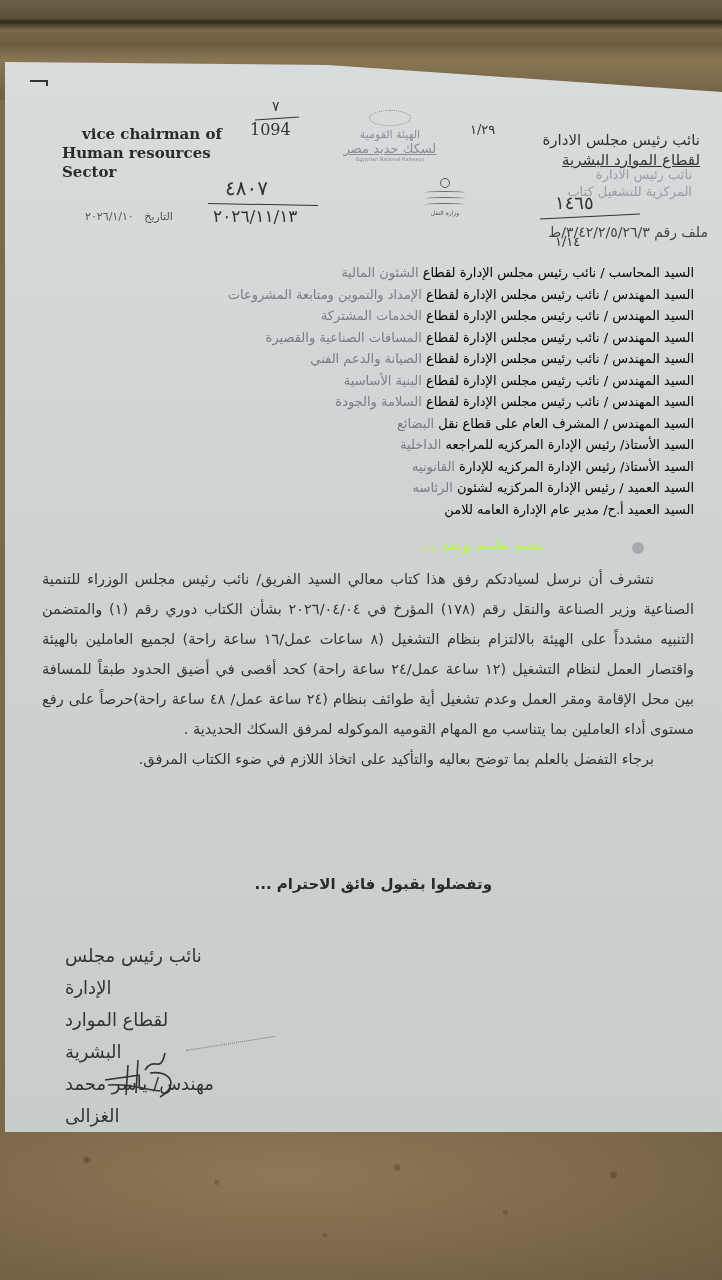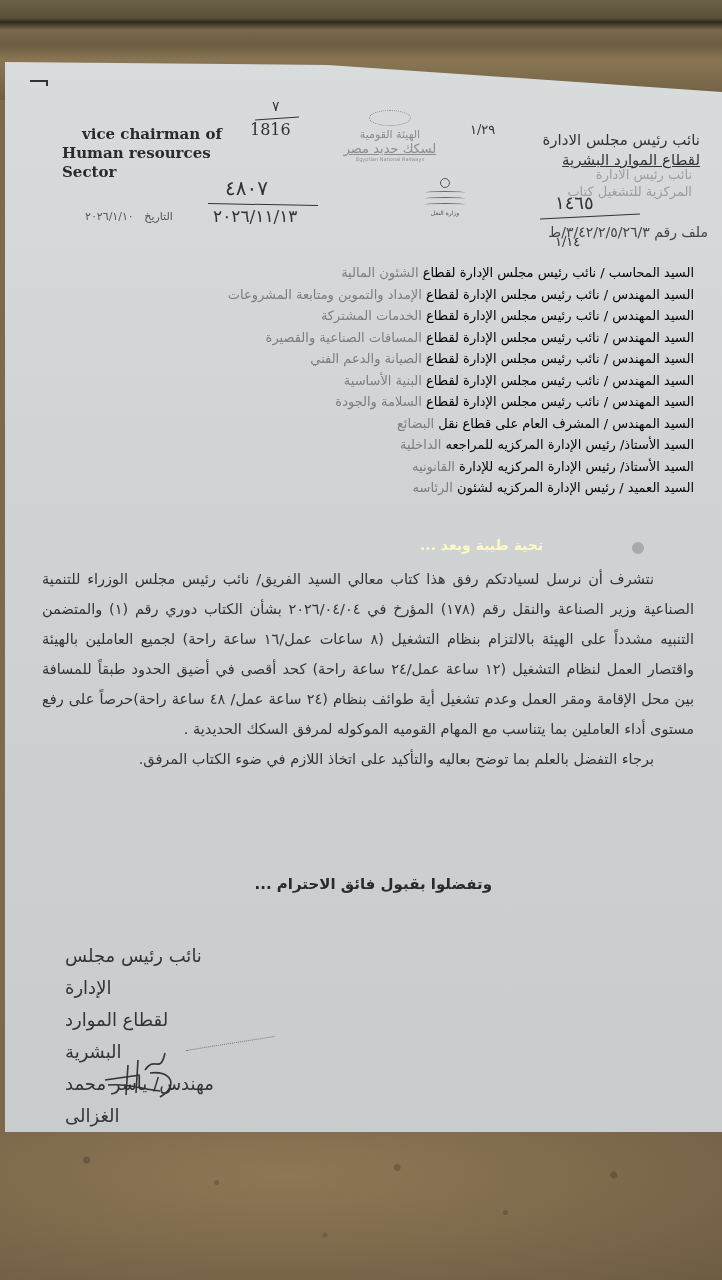--- a/index.html
+++ b/index.html
@@ -63,21 +63,21 @@
   .hw-stamp-num { left:555px; top:192px; font-size:18px; }
   .hw-stamp-line { left:540px; top:216px; width:100px; border-top:1.5px solid #333; transform:rotate(-3deg); }
   .file-ref { right:14px; top:224px; font-size:14px; color:#444; direction:rtl; }
   .hw-small { left:555px; top:234px; font-size:13px; }
 
   .recipients { right:28px; top:262px; width:480px; font-size:13px; line-height:21.5px; color:#3a3a3a; }
   .recipients .row { white-space:nowrap; }
   .recipients .row b { font-weight:normal; color:#000000;margin-top:12px; }
   .recipients .row .lt { color:#7a7e80; }
 
-  .greeting { left:420px; top:537px; font-size:14px; font-weight:bold; color:#fef9c3; direction:rtl; }
+  .greeting { left:420px; top:537px; font-size:14px; font-weight:bold; color:#bef264; direction:rtl; }
   .dot { left:632px; top:542px; width:12px; height:12px; border-radius:50%; background:#a8abad; }
 
   .body-text { left:42px; top:564px; width:652px; font-size:14.5px; line-height:30px; color:#333; text-align:justify; text-align-last:right; }
   .body-text p { margin:0; }
   .body-text .indent { text-indent:40px; }
 
   .closing { right:230px; top:875px; font-size:15px; font-weight:bold; color:#2a2a2a; direction:rtl; }
   .signature { left:65px; top:940px; width:155px; text-align:left; font-size:18px; line-height:32px; color:#333; font-weight:normal; direction:rtl; }
   .sig-mark { left:100px; top:1045px; width:90px; height:55px; }
   .sig-dots { left:185px; top:1043px; width:90px; border-top:1.5px dotted #777; transform:rotate(-9deg); }
@@ -92,21 +92,21 @@
 
 <div class="abs corner-mark"></div>
 
 <div class="abs en-title">
   <div>vice chairman of</div>
   <div>Human resources Sector</div>
 </div>
 
 <div class="abs hand" style="left:272px;top:98px;font-size:14px;">٧</div>
 <div class="abs hw-top-line" style="left:255px;top:118px;"></div>
-<div class="abs hand hw-top" style="top:120px;">1816</div>
+<div class="abs hand hw-top" style="top:120px;">1094</div>
 
 <div class="abs hand hw-num">٤٨٠٧</div>
 <div class="abs hw-num-line"></div>
 <div class="abs hand hw-date">٢٠٢٦/١١/١٣</div>
 
 <div class="abs date-print">
   <span>التاريخ</span>
   <span>&nbsp;</span>
   <span>٢٠٢٦/١/١٠</span>
 </div>
@@ -150,20 +150,21 @@
   <div class="row"><b>السيد المهندس / نائب رئيس مجلس الإدارة لقطاع</b> <span class="lt">الإمداد والتموين ومتابعة المشروعات</span></div>
   <div class="row"><b>السيد المهندس / نائب رئيس مجلس الإدارة لقطاع</b> <span class="lt">الخدمات المشتركة</span></div>
   <div class="row"><b>السيد المهندس / نائب رئيس مجلس الإدارة لقطاع</b> <span class="lt">المسافات الصناعية والقصيرة</span></div>
   <div class="row"><b>السيد المهندس / نائب رئيس مجلس الإدارة لقطاع</b> <span class="lt">الصيانة والدعم الفني</span></div>
   <div class="row"><b>السيد المهندس / نائب رئيس مجلس الإدارة لقطاع</b> <span class="lt">البنية الأساسية</span></div>
   <div class="row"><b>السيد المهندس / نائب رئيس مجلس الإدارة لقطاع</b> <span class="lt">السلامة والجودة</span></div>
   <div class="row"><b>السيد المهندس / المشرف العام على قطاع نقل</b> <span class="lt">البضائع</span></div>
   <div class="row"><b>السيد الأستاذ/ رئيس الإدارة المركزيه للمراجعه</b> <span class="lt">الداخلية</span></div>
   <div class="row"><b>السيد الأستاذ/ رئيس الإدارة المركزيه للإدارة</b> <span class="lt">القانونيه</span></div>
   <div class="row"><b>السيد العميد / رئيس الإدارة المركزيه لشئون</b> <span class="lt">الرئاسه</span></div>
+  <div class="row"><b>السيد العميد أ.ح/ مدير عام الإدارة العامه للامن</b> <span class="lt"></span></div>
 </div>
 
 <div class="abs greeting">تحية طيبة وبعد ...</div>
 <div class="abs dot"></div>
 
 <div class="abs ar body-text">
   <p class="indent">نتشرف أن نرسل لسيادتكم رفق هذا كتاب معالي السيد الفريق/ نائب رئيس مجلس الوزراء للتنمية الصناعية وزير الصناعة والنقل رقم (١٧٨) المؤرخ في ٢٠٢٦/٠٤/٠٤ بشأن الكتاب دوري رقم (١) والمتضمن التنبيه مشدداً على الهيئة بالالتزام بنظام التشغيل (٨ ساعات عمل/١٦ ساعة راحة) لجميع العاملين بالهيئة واقتصار العمل لنظام التشغيل (١٢ ساعة عمل/٢٤ ساعة راحة) كحد أقصى في أضيق الحدود طبقاً للمسافة بين محل الإقامة ومقر العمل وعدم تشغيل أية طوائف بنظام (٢٤ ساعة عمل/ ٤٨ ساعة راحة)حرصاً على رفع مستوى أداء العاملين بما يتناسب مع المهام القوميه الموكوله لمرفق السكك الحديدية .</p>
   <p class="indent">برجاء التفضل بالعلم بما توضح بعاليه والتأكيد على اتخاذ اللازم في ضوء الكتاب المرفق.</p>
 </div>
 

